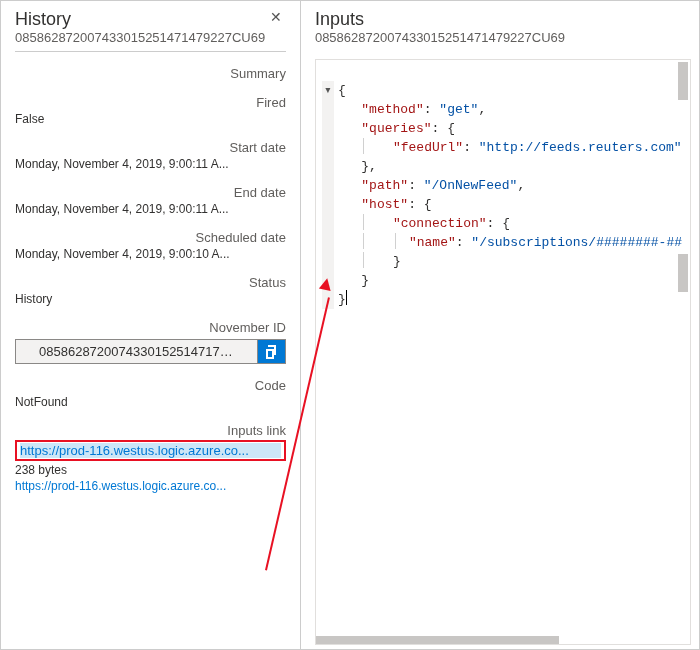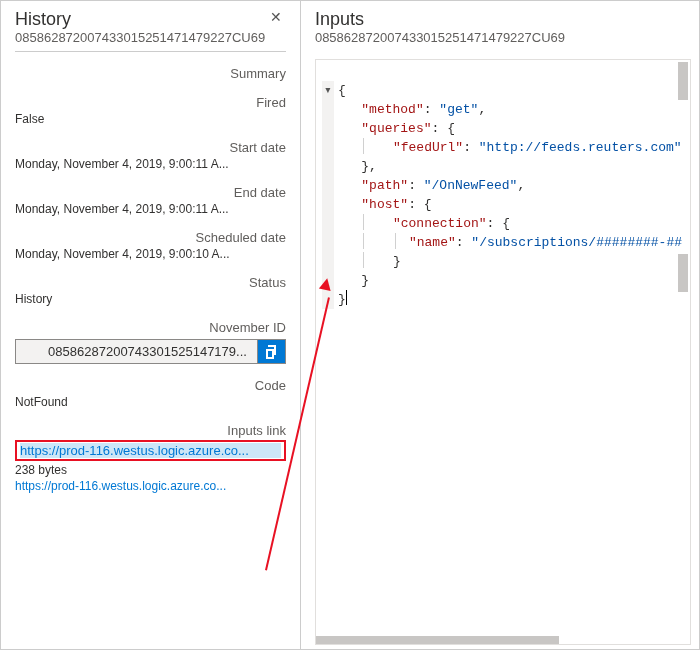--- a/index.html
+++ b/index.html
@@ -48,25 +48,24 @@
   .section-value {
     font-size: 12px; color: #323130;
     margin-top: 2px;
     white-space: nowrap; overflow: hidden; text-overflow: ellipsis;
   }
   .tracking-row { display: flex; align-items: stretch; margin-top: 4px; }
   .tracking-box {
     flex: 1;
     border: 1px solid #8a8886;
     background: #f3f2f1;
-    padding: 4px 10px;
+    padding: 4px 23px;
     font-size: 13px;
     white-space: nowrap; overflow: hidden; text-overflow: ellipsis;
     color: #323130;
-    text-align: right;
   }
   .copy-btn {
     width: 28px;
     border: 1px solid #8a8886;
     border-left: none;
     background: #0078d4;
     display: flex; align-items: center; justify-content: center;
     cursor: pointer;
   }
   .copy-btn svg { fill: #fff; }

